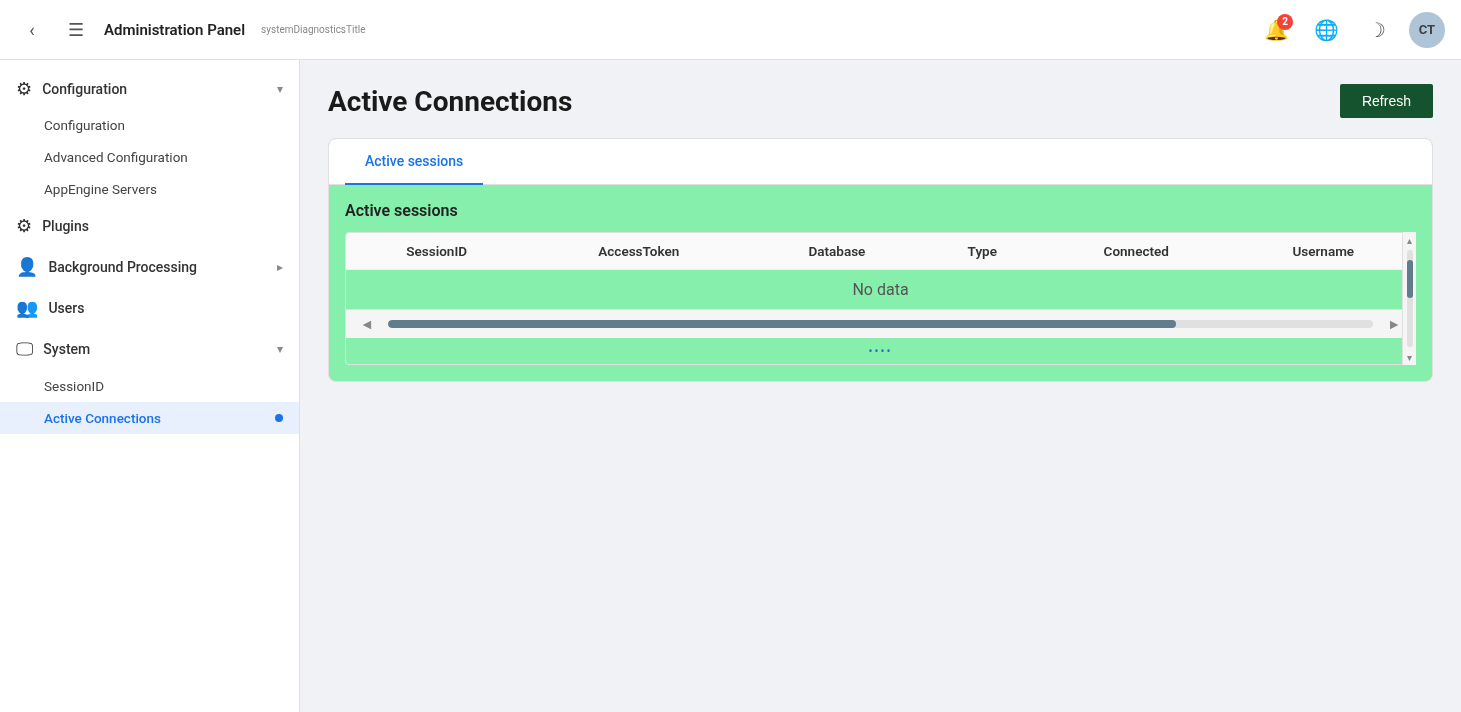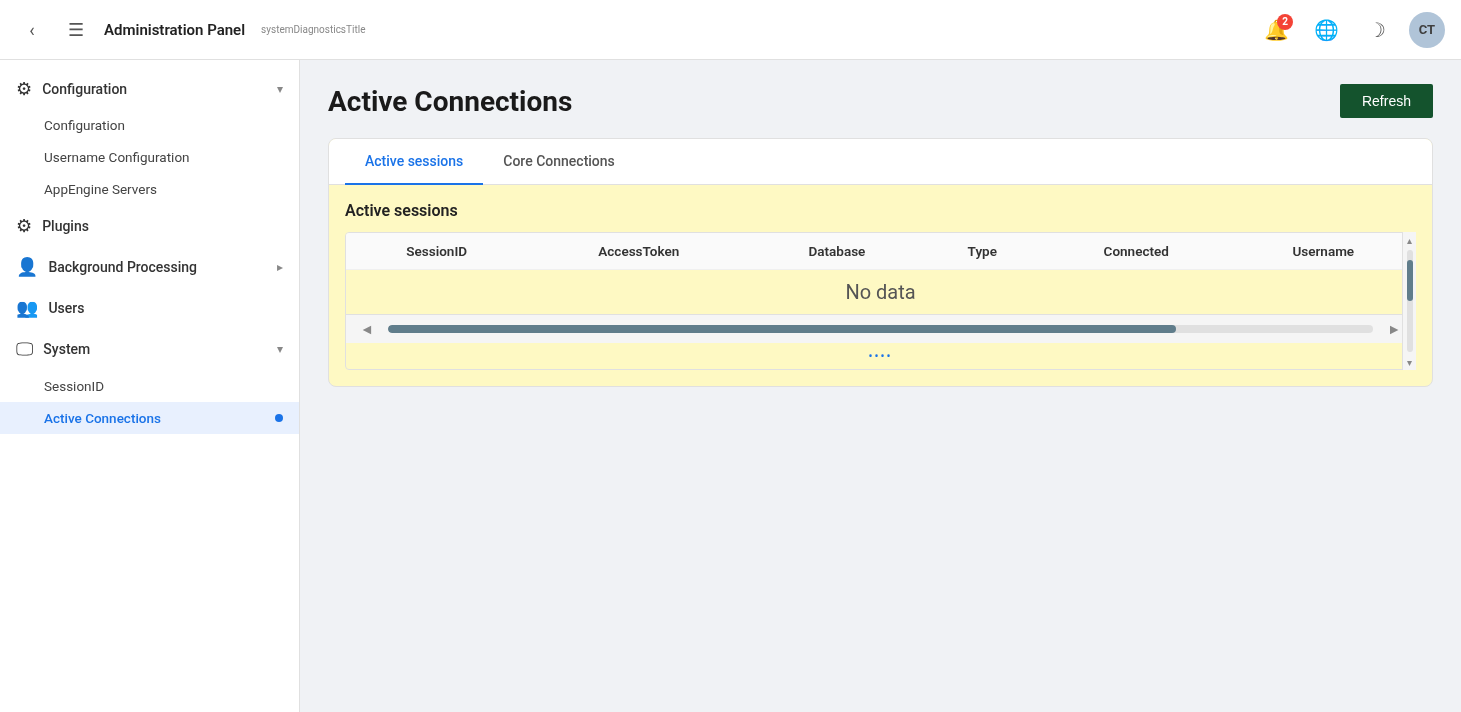--- a/index.html
+++ b/index.html
@@ -154,21 +154,21 @@
       border-radius: 2px;
       padding: 9px 22px;
       font-size: 14px;
       font-weight: 500;
       cursor: pointer;
       transition: background 0.15s;
     }
 
     
     .card {
-      background: #fef9c3;
+      background: #86efac;
       border-radius: 8px;
       border: 1px solid #e0e0e0;
       overflow: hidden;
     }
 
     
     .tabs {
       display: flex;
       border-bottom: 1px solid #e0e0e0;
       padding: 0 16px;
@@ -225,21 +225,21 @@
     }
     .data-table td {
       padding: 10px 14px;
       color: #555;
       border-top: 1px solid #f0f0f0;
     }
     .no-data {
       text-align: center;
       color: #888;
       padding: 24px;
-      font-size: 20px;
+      font-size: 16px;
     }
 
     .scroll-controls {
       display: flex;
       align-items: center;
       justify-content: space-between;
       padding: 4px 8px;
       background: #f5f5f5;
       border-top: 1px solid #e0e0e0;
     }
@@ -352,21 +352,21 @@
     <div class="sidebar-section">
       <div class="sidebar-item">
         <span class="item-icon">⚙</span>
         <span class="item-label">Configuration</span>
         <span class="chevron">▾</span>
       </div>
       <div class="sidebar-sub-item">
         <span>Configuration</span>
       </div>
       <div class="sidebar-sub-item">
-        <span>Username Configuration</span>
+        <span>Advanced Configuration</span>
       </div>
       <div class="sidebar-sub-item">
         <span>AppEngine Servers</span>
       </div>
     </div>
 
     <div class="sidebar-section">
       <div class="sidebar-item">
         <span class="item-icon">⚙</span>
         <span class="item-label">Plugins</span>
@@ -410,23 +410,20 @@
     <div class="page-header">
       <h1 class="page-title">Active Connections</h1>
       <button class="refresh-btn">Refresh</button>
     </div>
 
     <div class="card">
 
       <div class="tabs">
         <div class="tab active">
           <span>Active sessions</span>
-        </div>
-        <div class="tab">
-          <span>Core Connections</span>
         </div>
       </div>
 
       <div class="table-section">
         <div class="section-title">Active sessions</div>
 
         <div class="table-scroll-container">
           <div style="flex:1; overflow: hidden;">
             <div class="table-wrapper">
               <table class="data-table">

